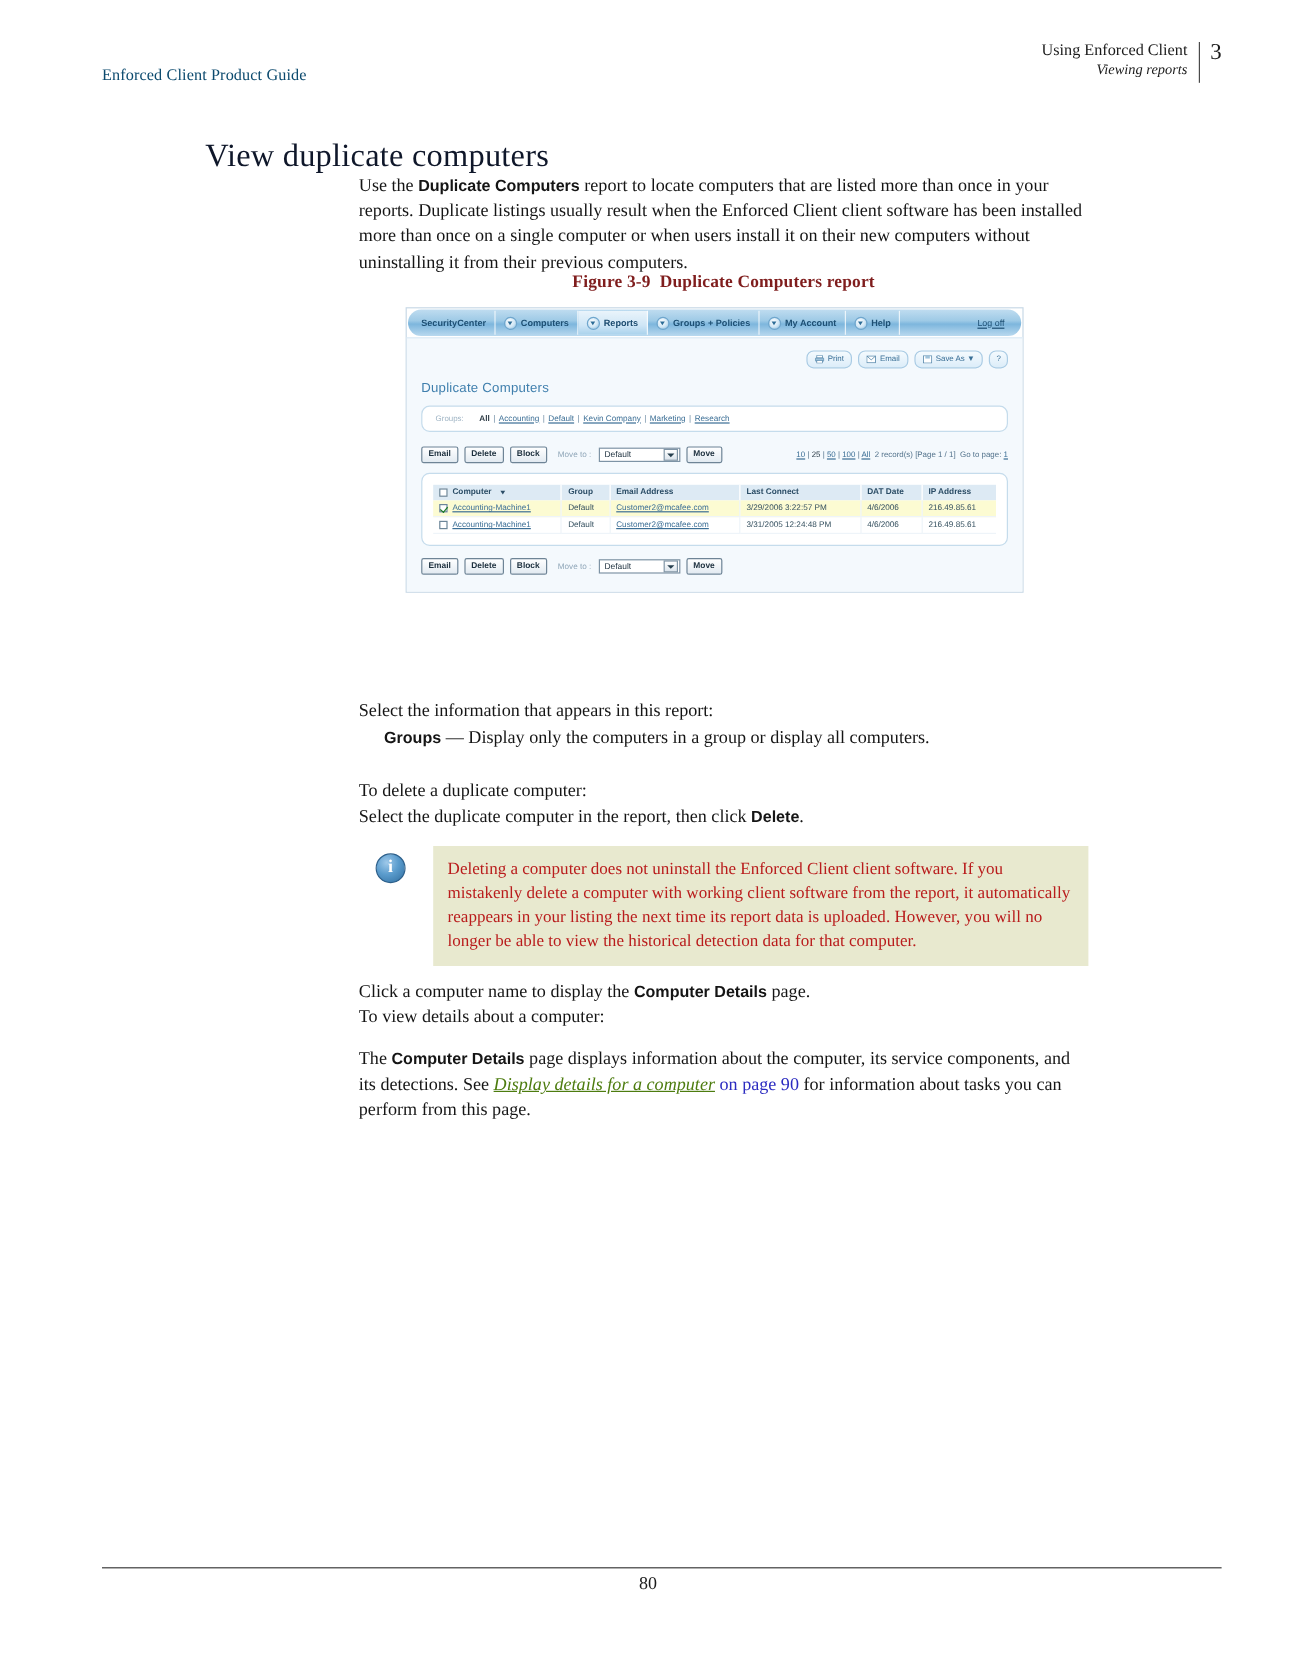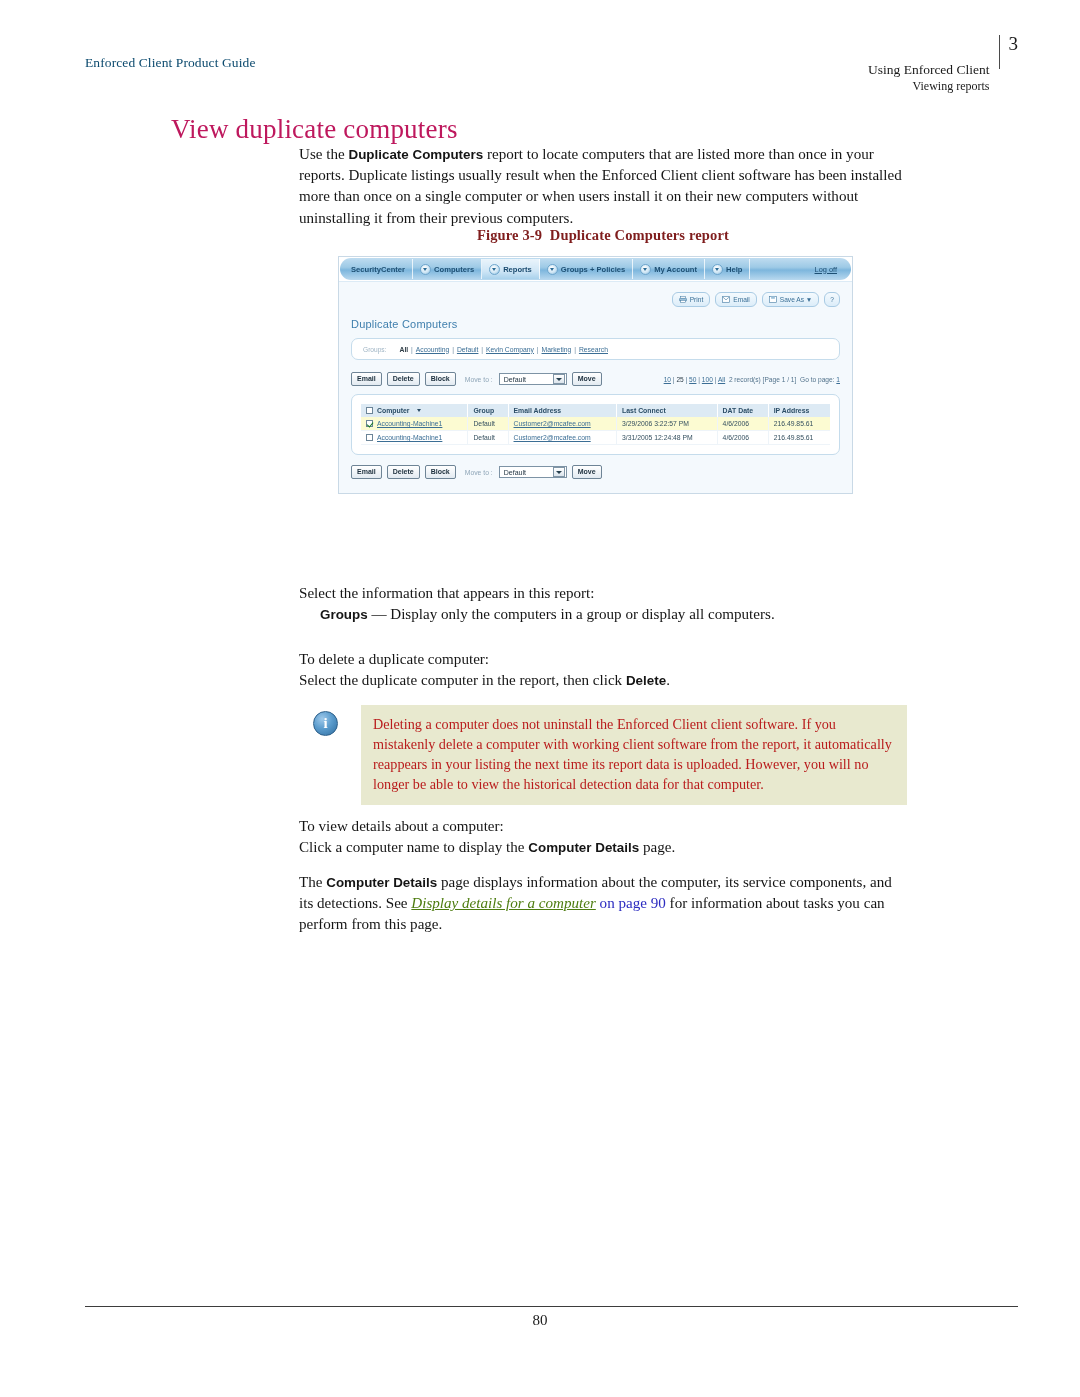--- a/index.html
+++ b/index.html
@@ -39,24 +39,24 @@
     align-items: flex-start;
   }
   .hdr-right-text {
     text-align: right;
     padding-right: 9px;
   }
   .hdr-chapter {
     font-size: 13.5px;
     display: block;
     line-height: 16px;
-    margin-top: 28px;
   }
   .hdr-section {
     font-size: 12px;
+    font-style: italic;
     display: block;
     line-height: 15px;
     margin-top: 1px;
   }
   .hdr-rule {
     width: 1px;
     background: #4a4a4a;
     height: 34px;
     margin-top: 1px;
   }
@@ -65,21 +65,21 @@
     padding-left: 9px;
     line-height: 20px;
   }
   .h1-title {
     position: absolute;
     left: 171px;
     top: 96px;
     font-size: 27px;
     font-weight: normal;
     letter-spacing: .2px;
-    color: #be185d;
+    color: #0f172a;
   }
 
   .body-col {
     position: absolute;
     left: 299px;
     width: 608px;
   }
   p.body {
     margin: 0;
     font-size: 15.1px;
@@ -606,22 +606,22 @@
 </div>
 
 <div class="note">
   <div class="note-icon">i</div>
   <div class="note-body">
     <p>Deleting a computer does not uninstall the Enforced Client client software. If you mistakenly delete a computer with working client software from the report, it automatically reappears in your listing the next time its report data is uploaded. However, you will no longer be able to view the historical detection data for that computer.</p>
   </div>
 </div>
 
 <div class="body-col" style="top:816px;">
+  <p class="body"><span>Click a computer name to display the </span><span class="b">Computer Details</span><span> page.</span></p>
   <p class="body">To view details about a computer:</p>
-  <p class="body"><span>Click a computer name to display the </span><span class="b">Computer Details</span><span> page.</span></p>
 </div>
 
 <div class="body-col" style="top:872px;">
   <p class="body"><span>The </span><span class="b">Computer Details</span><span> page displays information about the computer, its service components, and its detections. See </span><a class="xref" href="#">Display details for a computer</a><span class="xref-plain"> on page 90</span><span> for information about tasks you can perform from this page.</span></p>
 </div>
 
 <div class="footer-rule"></div>
 <div class="footer-num">80</div>
 
 </body></html>

